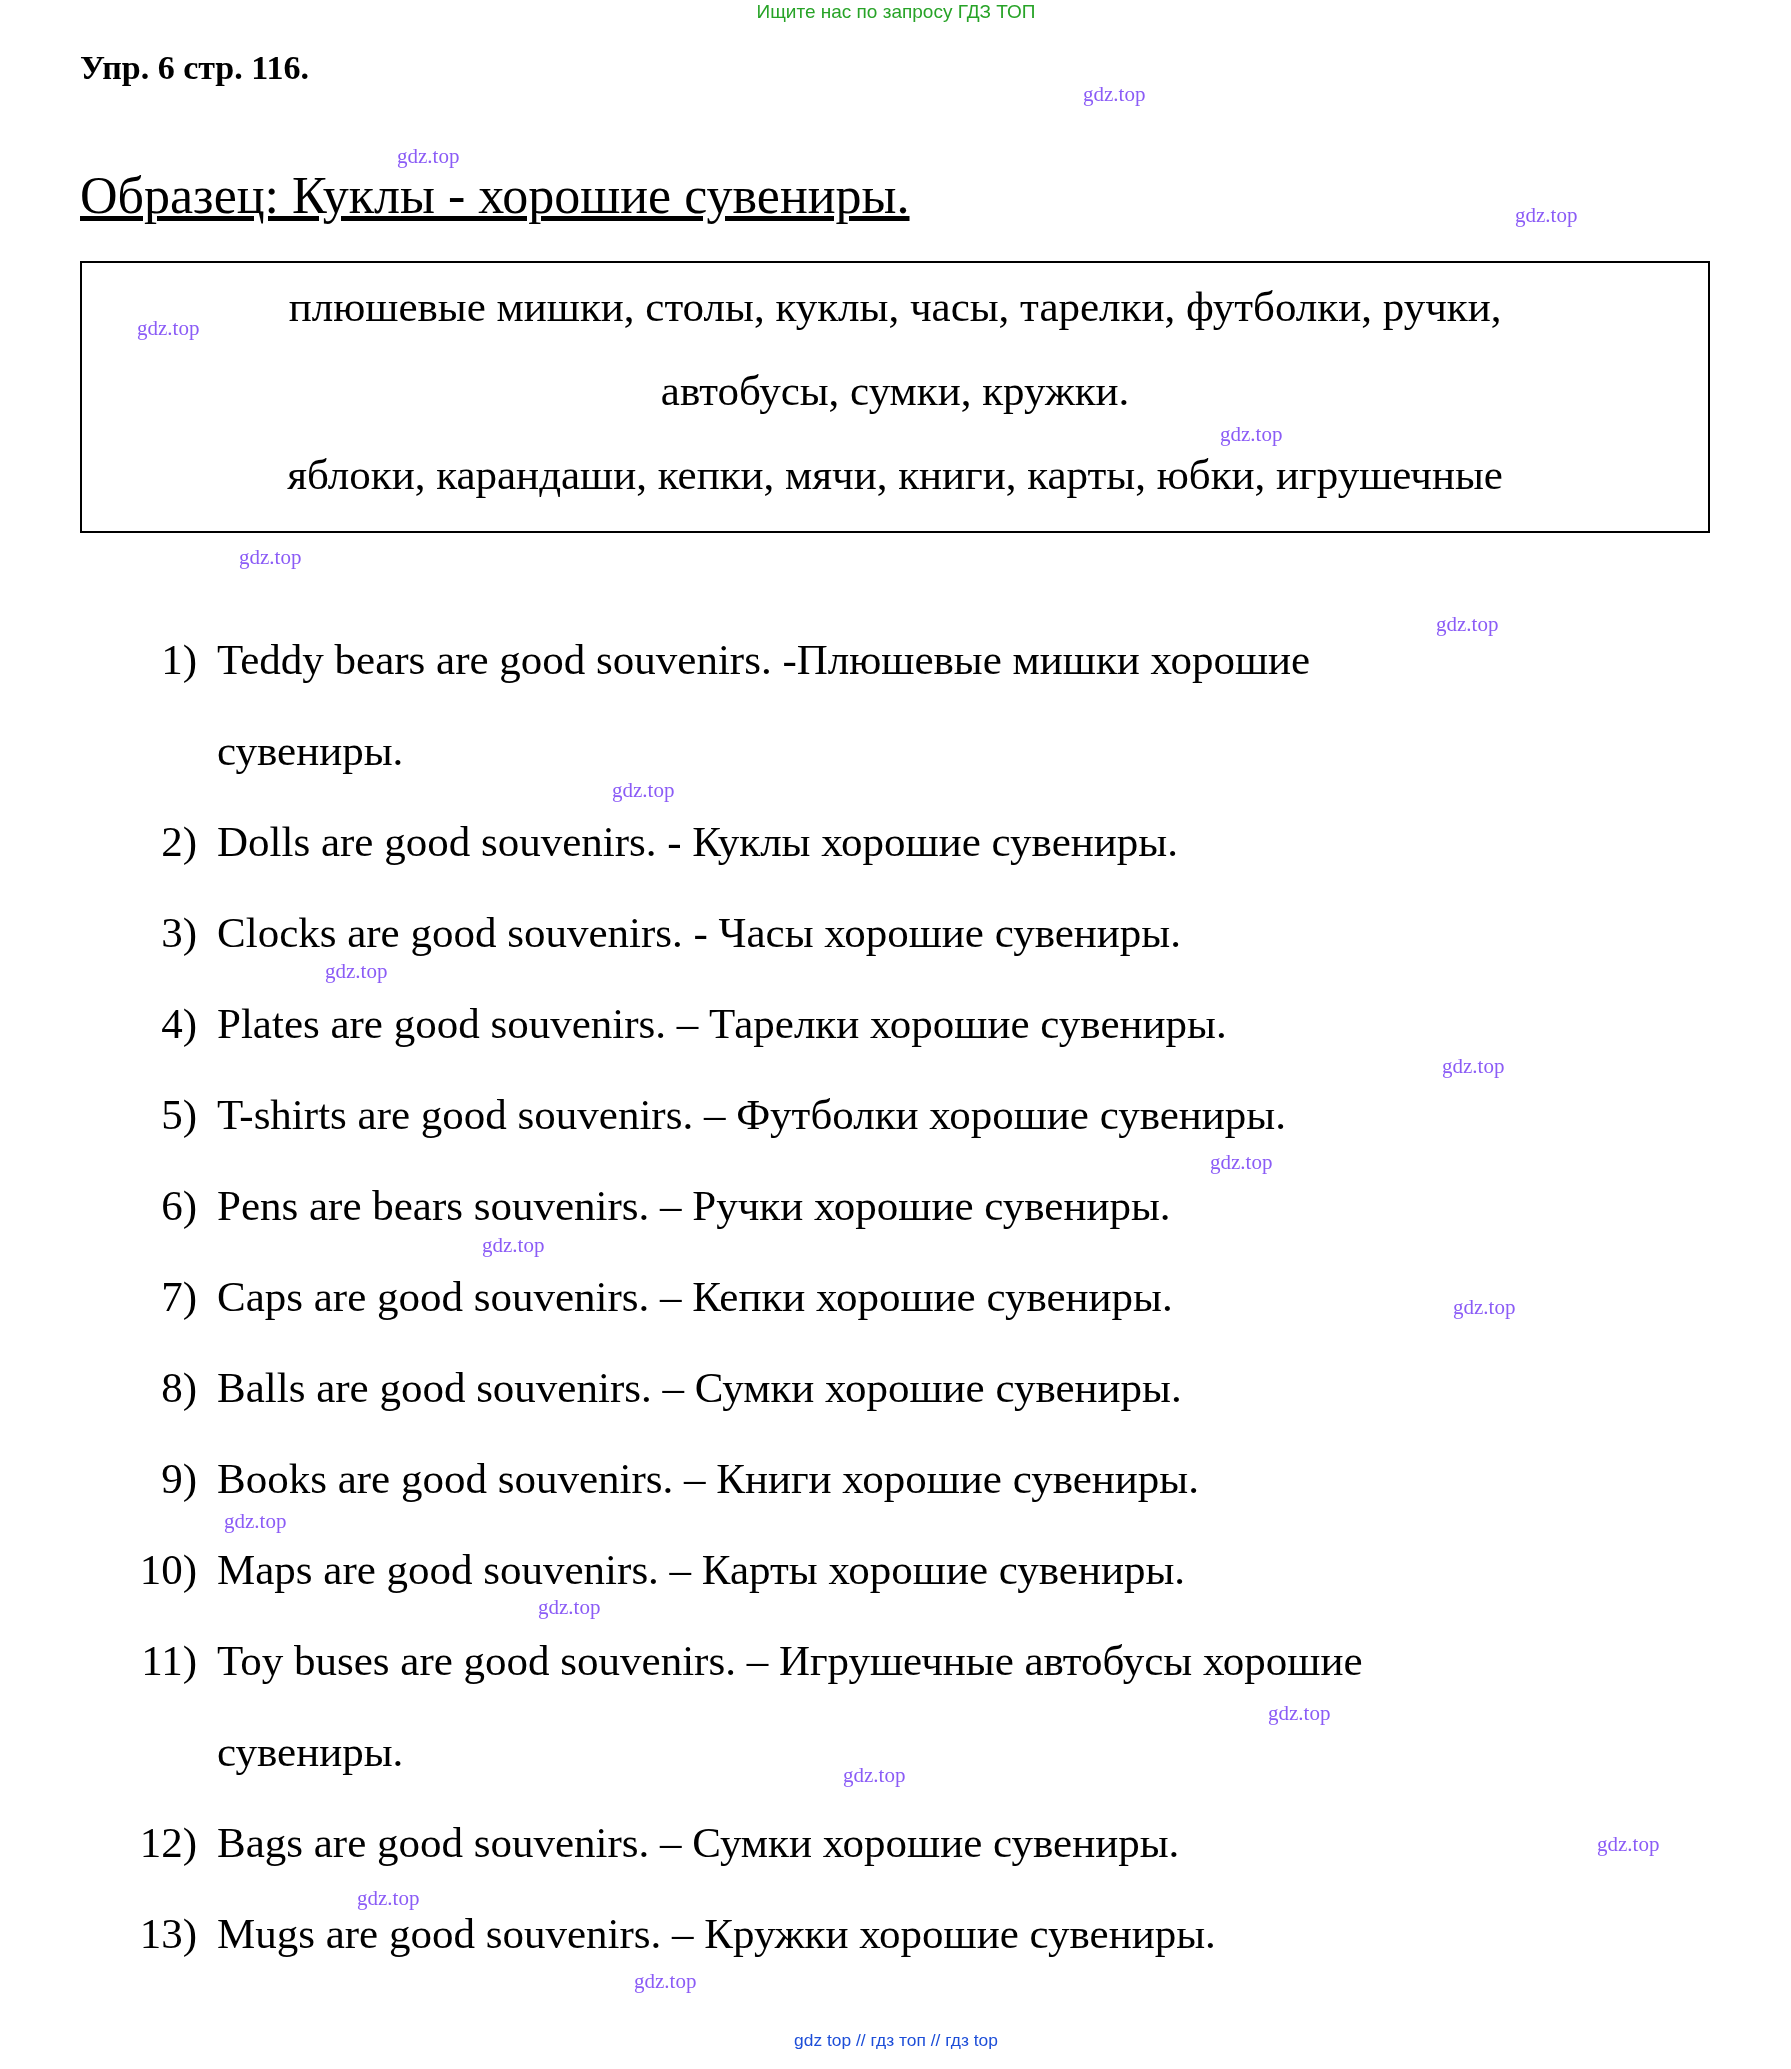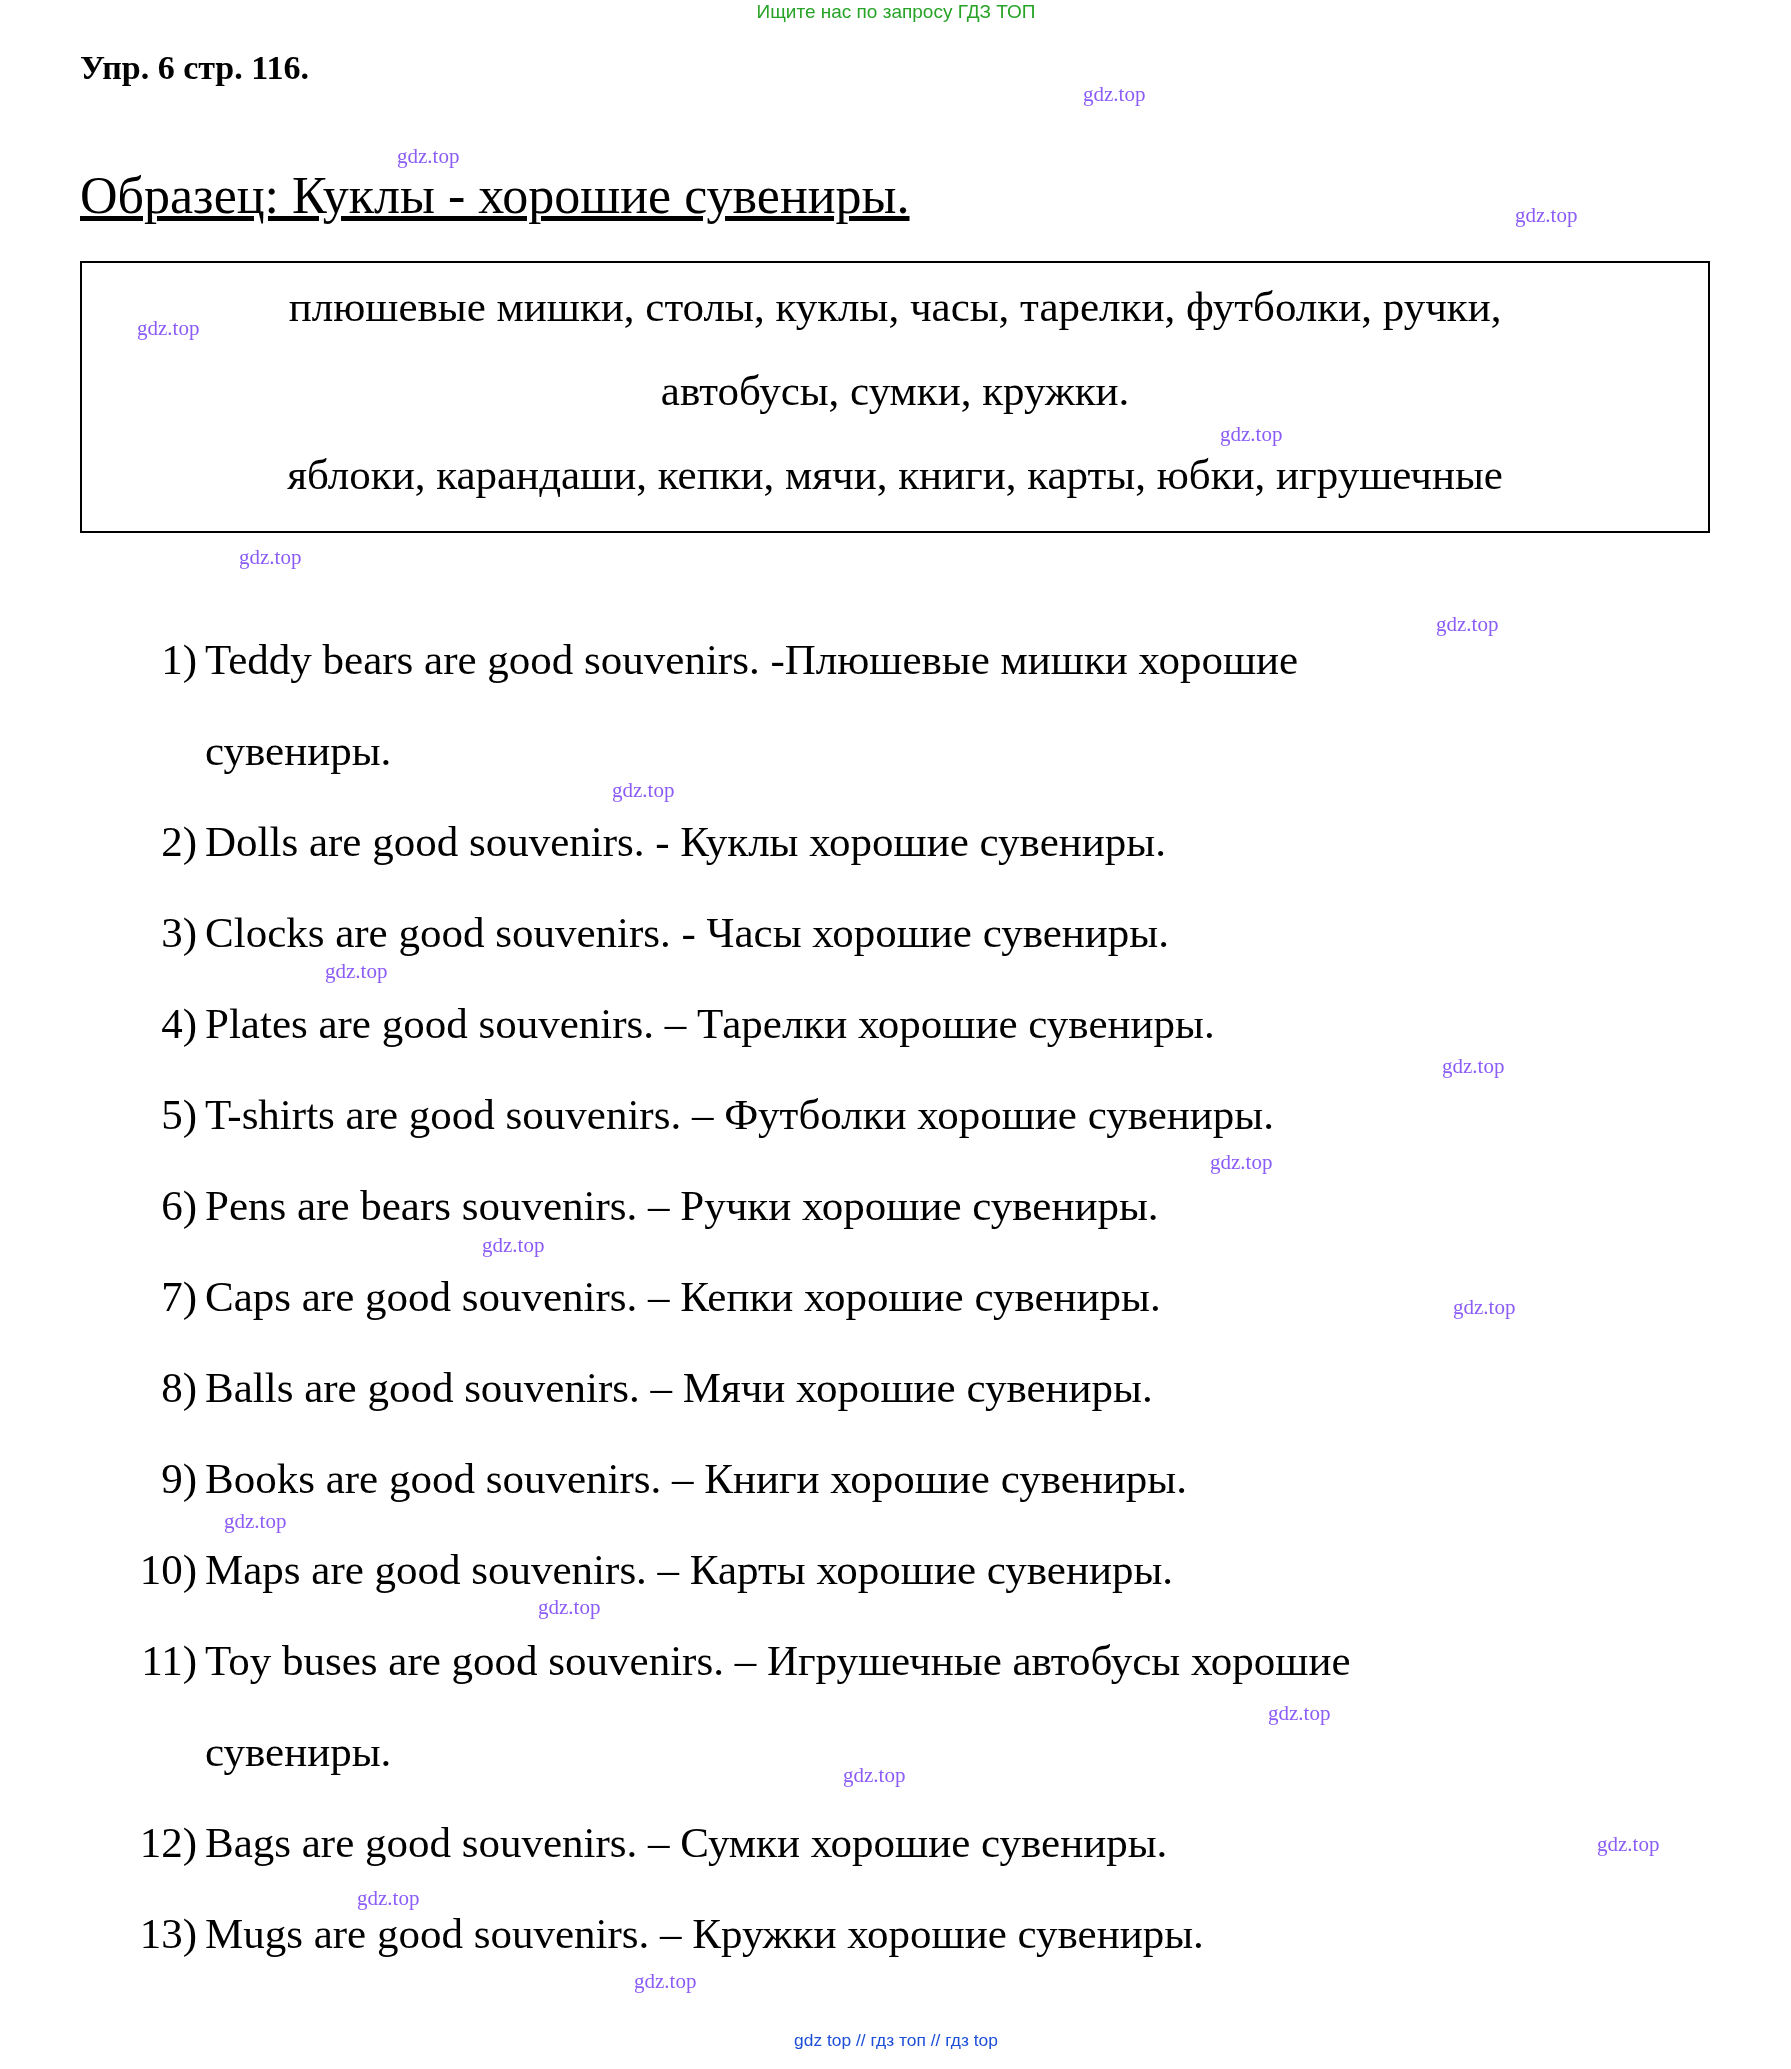--- a/index.html
+++ b/index.html
@@ -45,21 +45,21 @@
     padding:1.8px 25.6px 14.6px 25.6px;
     font-size:43px;
   }
   .box-line { line-height:84px; white-space:nowrap;text-align:center; }
   .answers {
     position:absolute; left:55px; top:614px;
     font-size:43px;
   }
   .row { display:flex; align-items:flex-start; }
   .num { flex:none; width:142px; text-align:right; line-height:91px; }
-  .txt { margin-left:8px; }
+  .txt { margin-left:20px; }
   .tline { display:block; line-height:91px; white-space:nowrap; }
 </style>
 </head>
 <body>
 
 <div class="top-note">Ищите нас по запросу ГДЗ ТОП</div>
 
 <div class="title">Упр. 6 стр. 116.</div>
 
 <div class="sample">Образец: Куклы - хорошие сувениры.</div>
@@ -110,21 +110,21 @@
     </div>
     <div class="row">
       <span class="num">7)</span>
       <span class="txt">
         <span class="tline">Caps are good souvenirs. – Кепки хорошие сувениры.</span>
       </span>
     </div>
     <div class="row">
       <span class="num">8)</span>
       <span class="txt">
-        <span class="tline">Balls are good souvenirs. – Мячи хорошие сувениры.</span>
+        <span class="tline">Balls are good souvenirs. – Сумки хорошие сувениры.</span>
       </span>
     </div>
     <div class="row">
       <span class="num">9)</span>
       <span class="txt">
         <span class="tline">Books are good souvenirs. – Книги хорошие сувениры.</span>
       </span>
     </div>
     <div class="row">
       <span class="num">10)</span>

